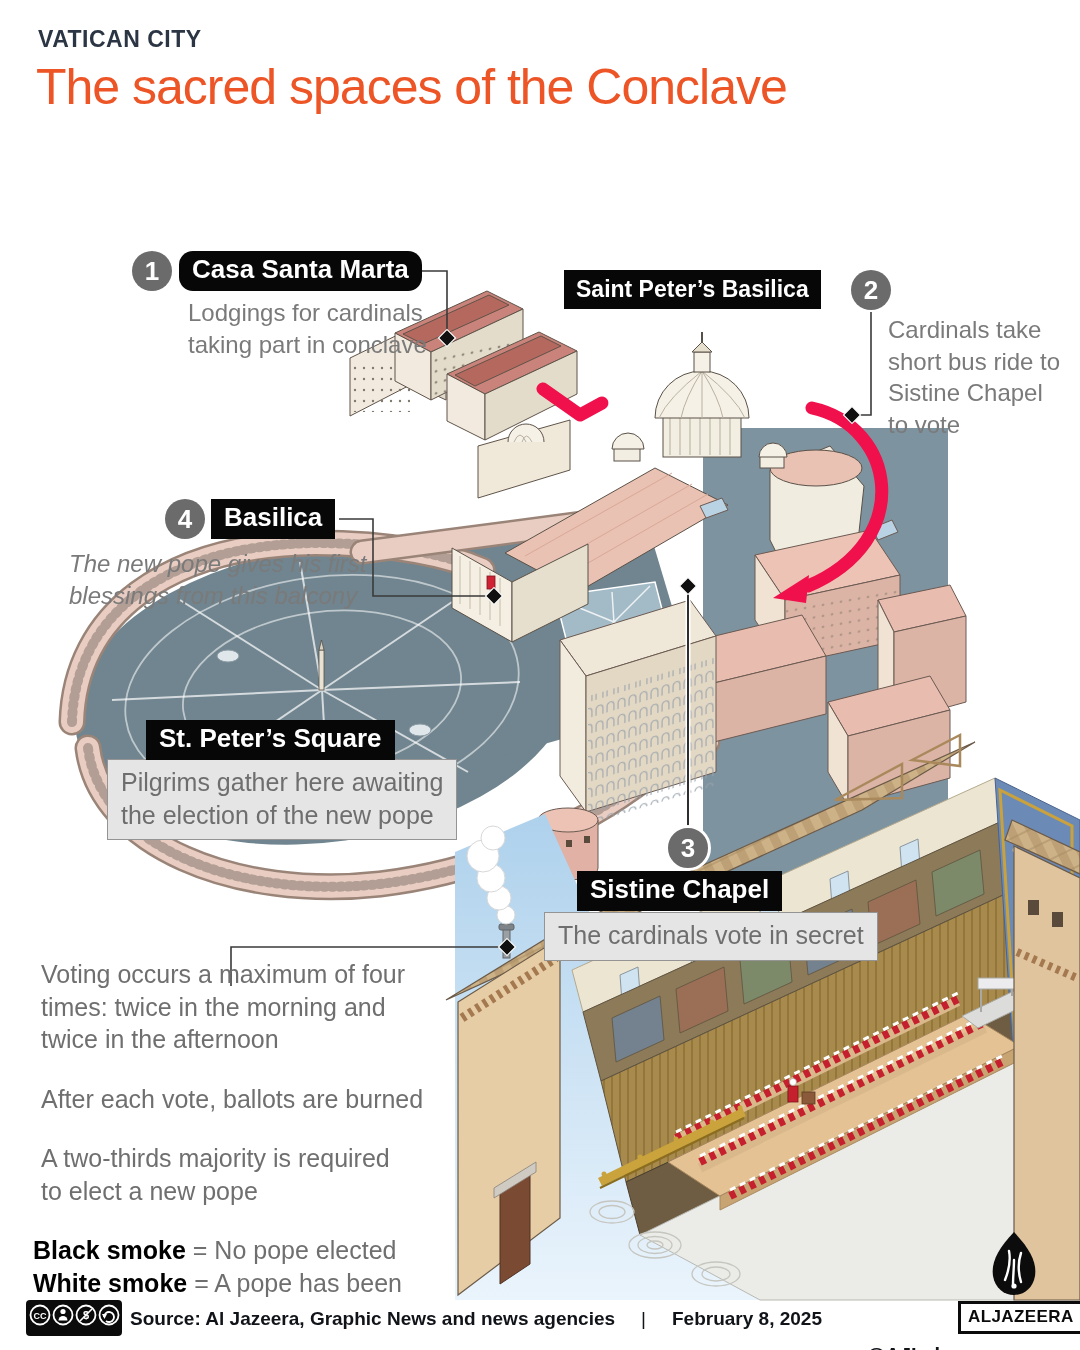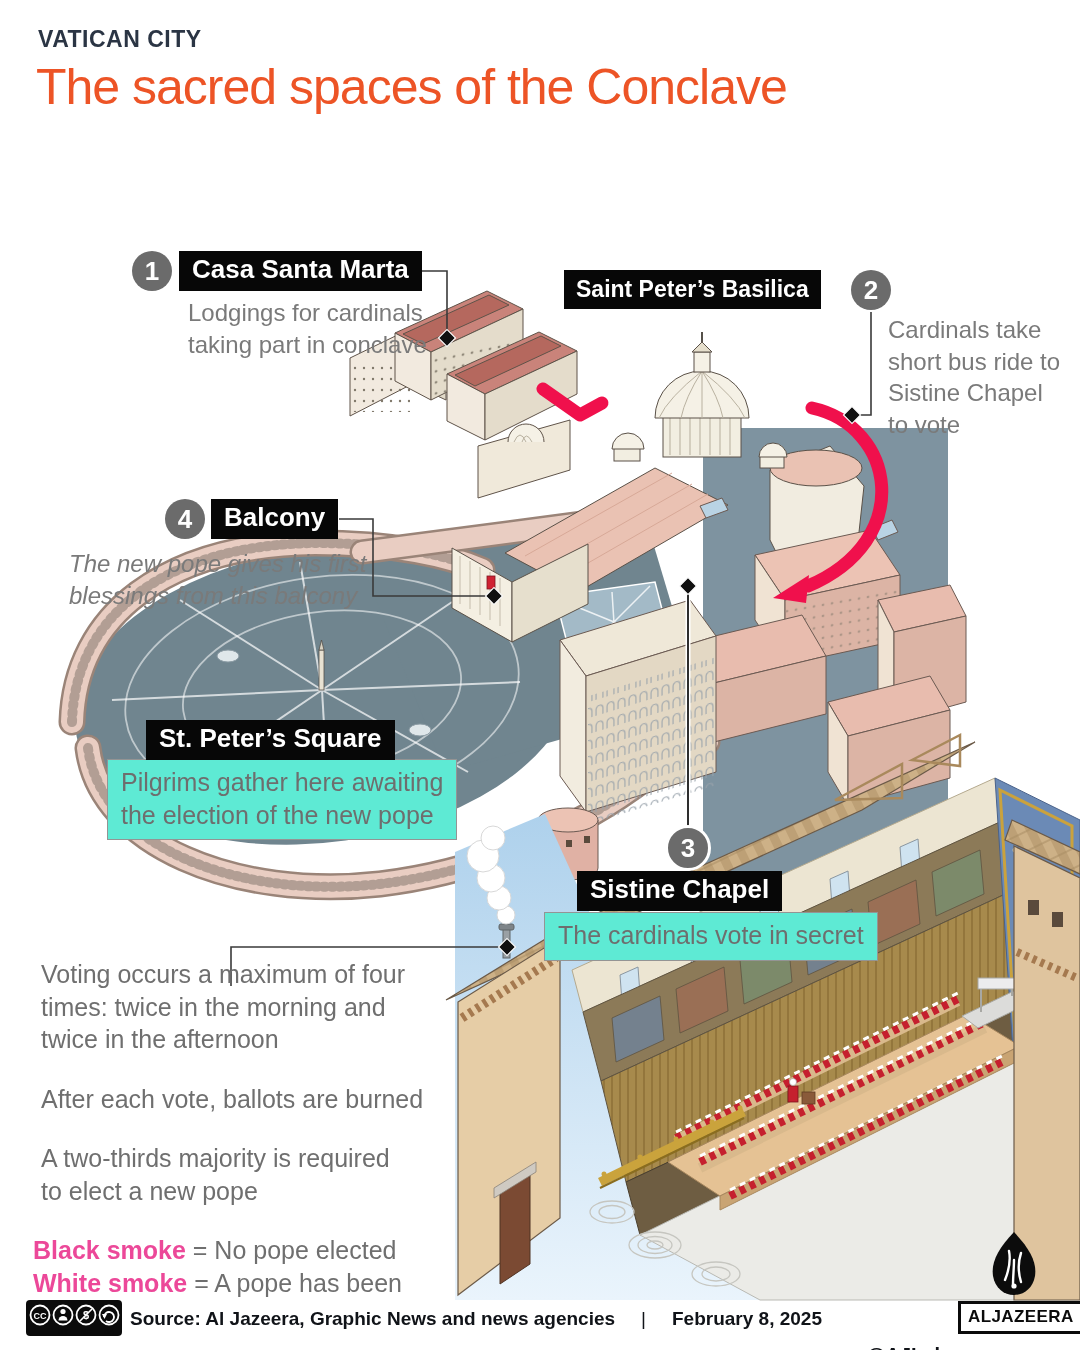--- a/index.html
+++ b/index.html
@@ -10,33 +10,33 @@
   .kicker{left:38px;top:26px;font-size:23px;font-weight:700;color:#2b3544;letter-spacing:.5px;}
   .title{left:36px;top:58px;font-size:50px;font-weight:400;color:#ed5426;letter-spacing:-1px;}
   .intro{left:38px;top:126px;width:1020px;font-size:26px;color:#2b3544;line-height:1.42;white-space:pre-line;}
   
   .numcircle{width:40px;height:40px;border-radius:50%;background:#6b6b6b;color:#fff;
              font-size:26px;font-weight:700;text-align:center;line-height:40px;}
   .numcircle.rim{border:3px solid #fff;}
   .blackbox{background:#070707;color:#fff;font-weight:700;font-size:26px;
             padding:4px 13px 6px;white-space:nowrap;display:inline-block;line-height:1.15;}
   .blackbox.sm{font-size:23px;padding:6px 12px 7px;}
-  .whitebox{background:#5eead4;border:1px solid #949494;color:#6e6e6e;font-size:25px;
+  .whitebox{background:#e5e5e5;border:1px solid #949494;color:#6e6e6e;font-size:25px;
             padding:6px 13px 8px;line-height:1.3;white-space:pre-line;display:inline-block;}
   .desc{color:#7a7a7a;font-size:24px;line-height:1.32;white-space:pre-line;}
   
-  .c1-circle{left:132px;top:251px;} .c1-box{left:179px;top:251px;} .c1-desc{left:188px;top:297px;width:300px;}
+  .c1-circle{left:132px;top:251px;} .c1-box{left:179px;top:251px;border-radius:14px;} .c1-desc{left:188px;top:297px;width:300px;}
   .c2-box{left:564px;top:270px;}   .c2-circle{left:851px;top:270px;} .c2-desc{left:888px;top:314px;width:200px;}
   .c4-circle{left:165px;top:499px;} .c4-box{left:211px;top:499px;}  .c4-desc{left:69px;top:548px;width:360px;font-style:italic;}
   .sq-box{left:146px;top:720px;}    .sq-white{left:107px;top:759px;}
   .c3-circle{left:665px;top:825px;} .c3-box{left:577px;top:871px;}  .c3-white{left:544px;top:912px;}
   
   .facts{left:33px;top:958px;width:430px;color:#6f6f6f;font-size:25px;line-height:1.3;}
   .facts p{margin:0 0 27px 8px;white-space:pre-line;}
-  .facts .b{font-weight:700;color:#ec4899;}
+  .facts .b{font-weight:700;color:#000000;}
   .facts p.smoke{margin:0;}
   
   .footer-src{left:130px;top:1308px;font-size:19px;font-weight:700;color:#101318;}
   .footer-src .sep{margin:0 26px;font-weight:400;}
   .credit{left:866px;top:1308px;font-size:20px;font-weight:700;color:#101318;margin-top:36px;}
   .brandbox{left:958px;top:1301px;border:3px solid #0b0b0b;padding:3px 7px 4px;
             font-size:17px;font-weight:700;letter-spacing:.4px;color:#0b0b0b;white-space:nowrap;}
   svg{display:block;}
 </style>
 </head>
@@ -334,21 +334,21 @@
 taking part in conclave</div>
 
   <div class="abs blackbox sm c2-box">Saint Peter’s Basilica</div>
   <div class="abs numcircle c2-circle">2</div>
   <div class="abs desc c2-desc">Cardinals take
 short bus ride to
 Sistine Chapel
 to vote</div>
 
   <div class="abs numcircle c4-circle">4</div>
-  <div class="abs blackbox c4-box">Balcony</div>
+  <div class="abs blackbox c4-box">Basilica</div>
   <div class="abs desc c4-desc">The new pope gives his first
 blessings from this balcony</div>
 
   <div class="abs whitebox sq-white">Pilgrims gather here awaiting
 the election of the new pope</div>
   <div class="abs blackbox sq-box">St. Peter’s Square</div>
 
   <div class="abs numcircle rim c3-circle">3</div>
   <div class="abs blackbox c3-box">Sistine Chapel</div>
   <div class="abs whitebox c3-white">The cardinals vote in secret</div>

